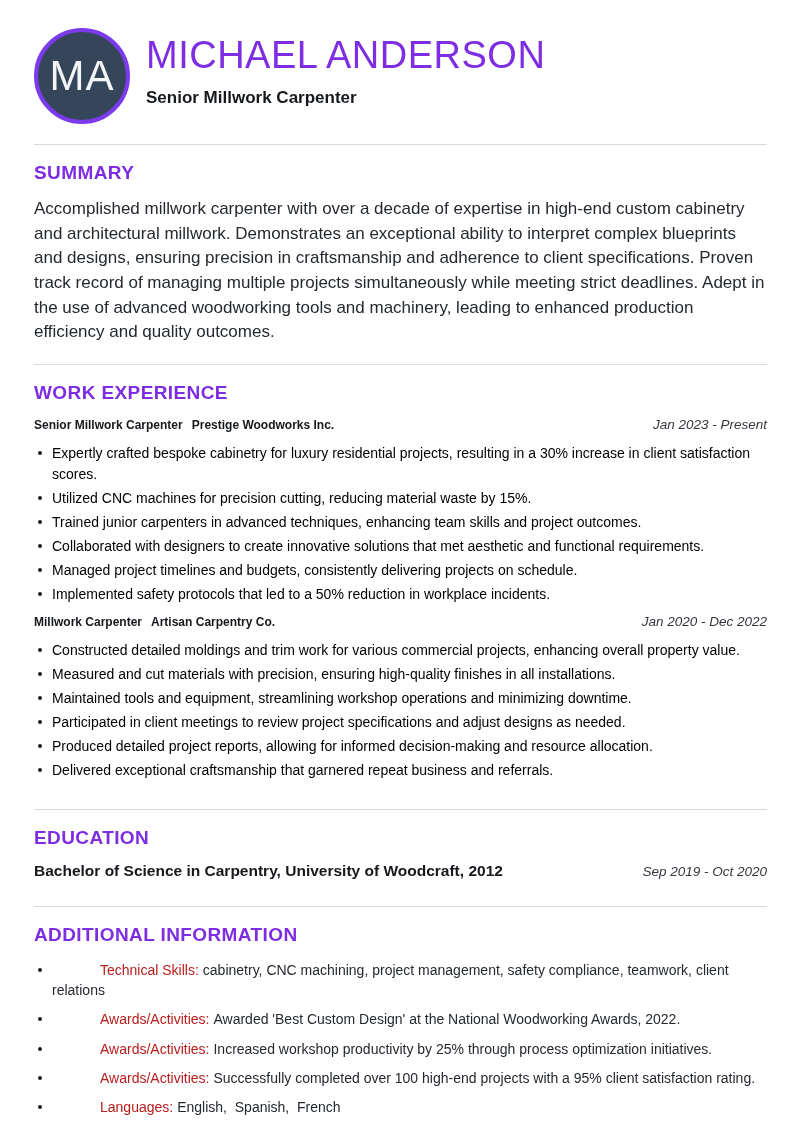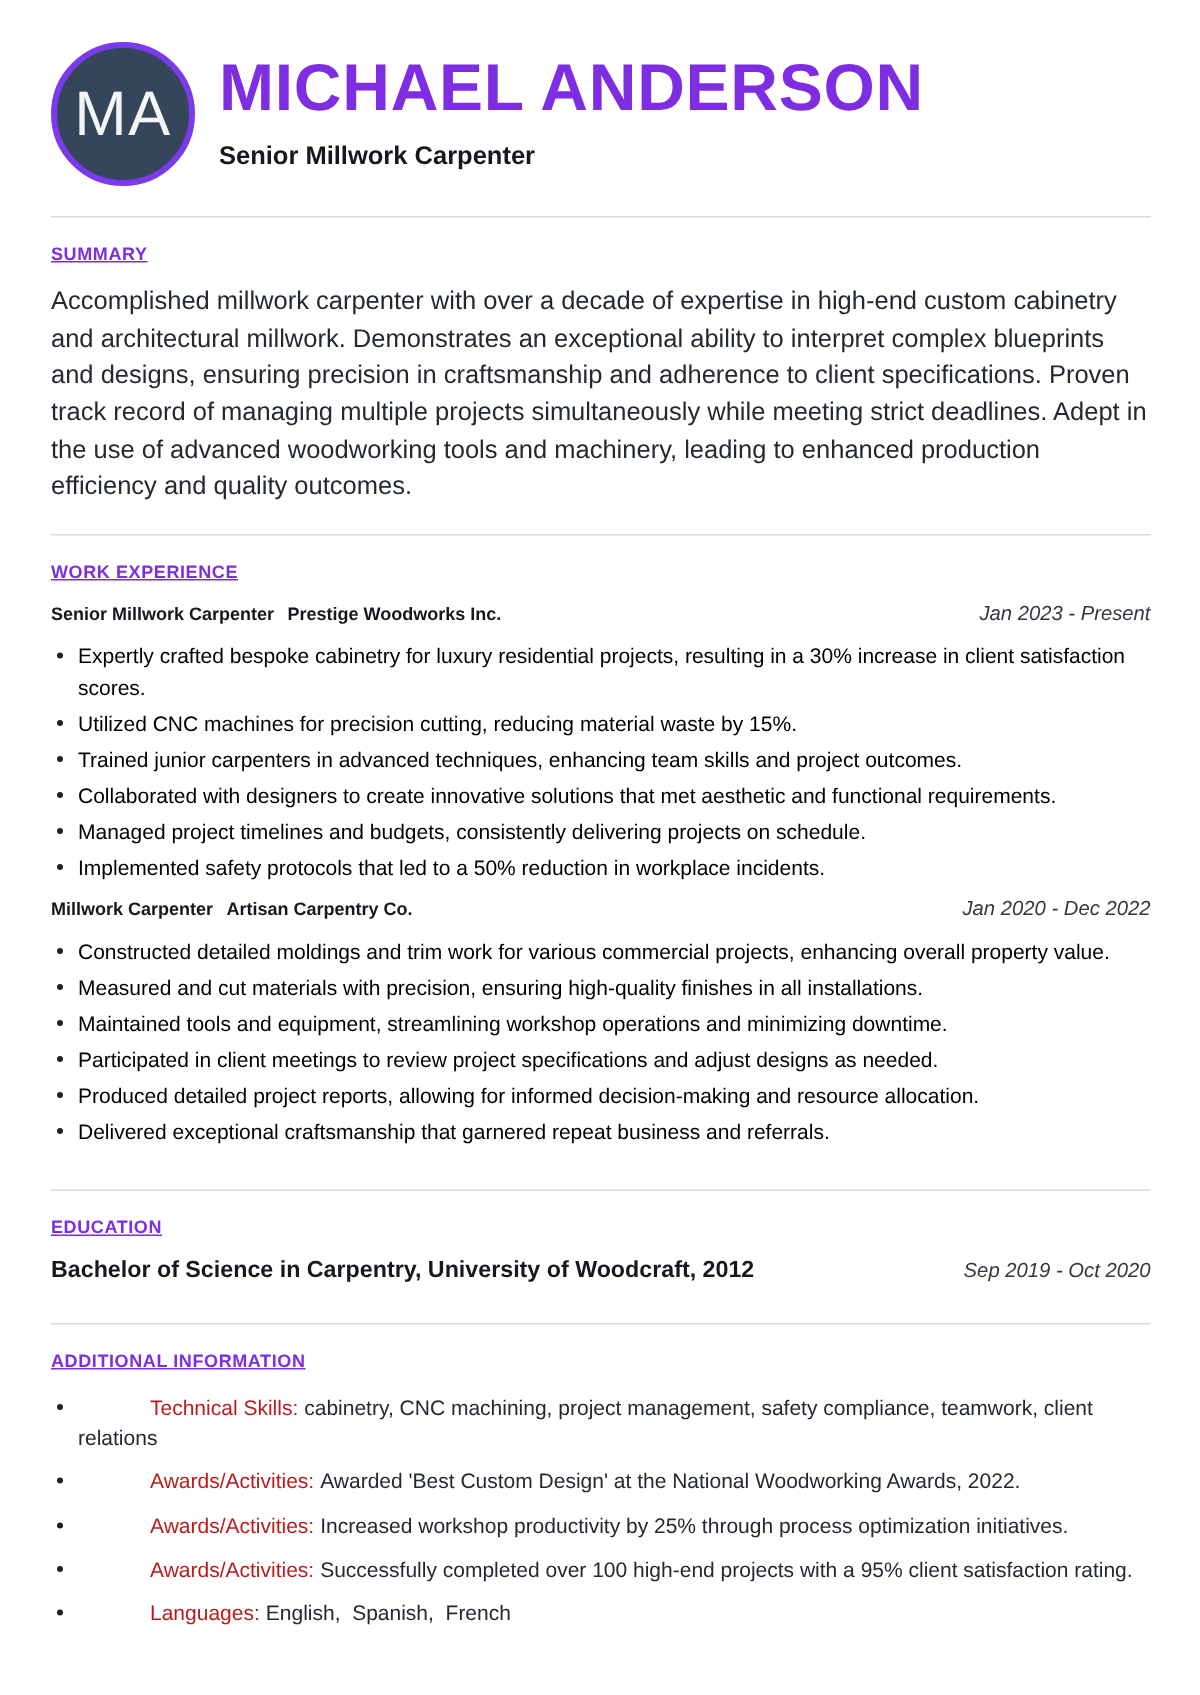--- a/index.html
+++ b/index.html
@@ -21,40 +21,39 @@
     background: var(--avatar-bg, #36465a);
     border: 4px solid var(--avatar-ring, #7c3aed);
     display: flex; align-items: center; justify-content: center;
   }
   .avatar span {
     color: #f4f5f7; font-size: 42px; font-weight: 500; letter-spacing: 1px;
   }
   .header-text { padding-top: 8px; }
   h1.name {
     color: var(--accent, #7e2de2);
-    font-size: 44px; font-weight: 700; letter-spacing: 0.5px;
+    font-size: 38px; font-weight: 400; letter-spacing: 0.5px;
     line-height: 1.05;
   }
   .head-job-title {
     margin-top: 12px;
     font-size: 17px; font-weight: 700; color: #15181c;
   }
   .contact-row {
     margin-top: 13px; margin-left: 8px;
     font-size: 13px; color: #3a3f46;
   }
   .contact-row .sep { margin: 0 11px; font-size: 11px; color: #4b5159; }
 
   
   section { border-top: 1px solid var(--divider, #d9d9d9); padding: 17px 0 19px 0; }
   h2.section-heading {
     color: var(--accent, #7e2de2);
-    font-size: 12px; font-weight: 700; letter-spacing: 0.4px;
+    font-size: 19px; font-weight: 700; letter-spacing: 0.4px;
     margin-bottom: 13px;
-    text-decoration: underline;
   }
   .summary-text { font-size: 17px; line-height: 1.45; color: #24292f; }
 
   
   .job { margin-bottom: 9px; }
   .job-header, .edu-row {
     display: flex; justify-content: space-between; align-items: baseline;
     margin-top: 3px;
   }
   .job-title-left { font-size: 12px; font-weight: 700; color: #15181c; }

